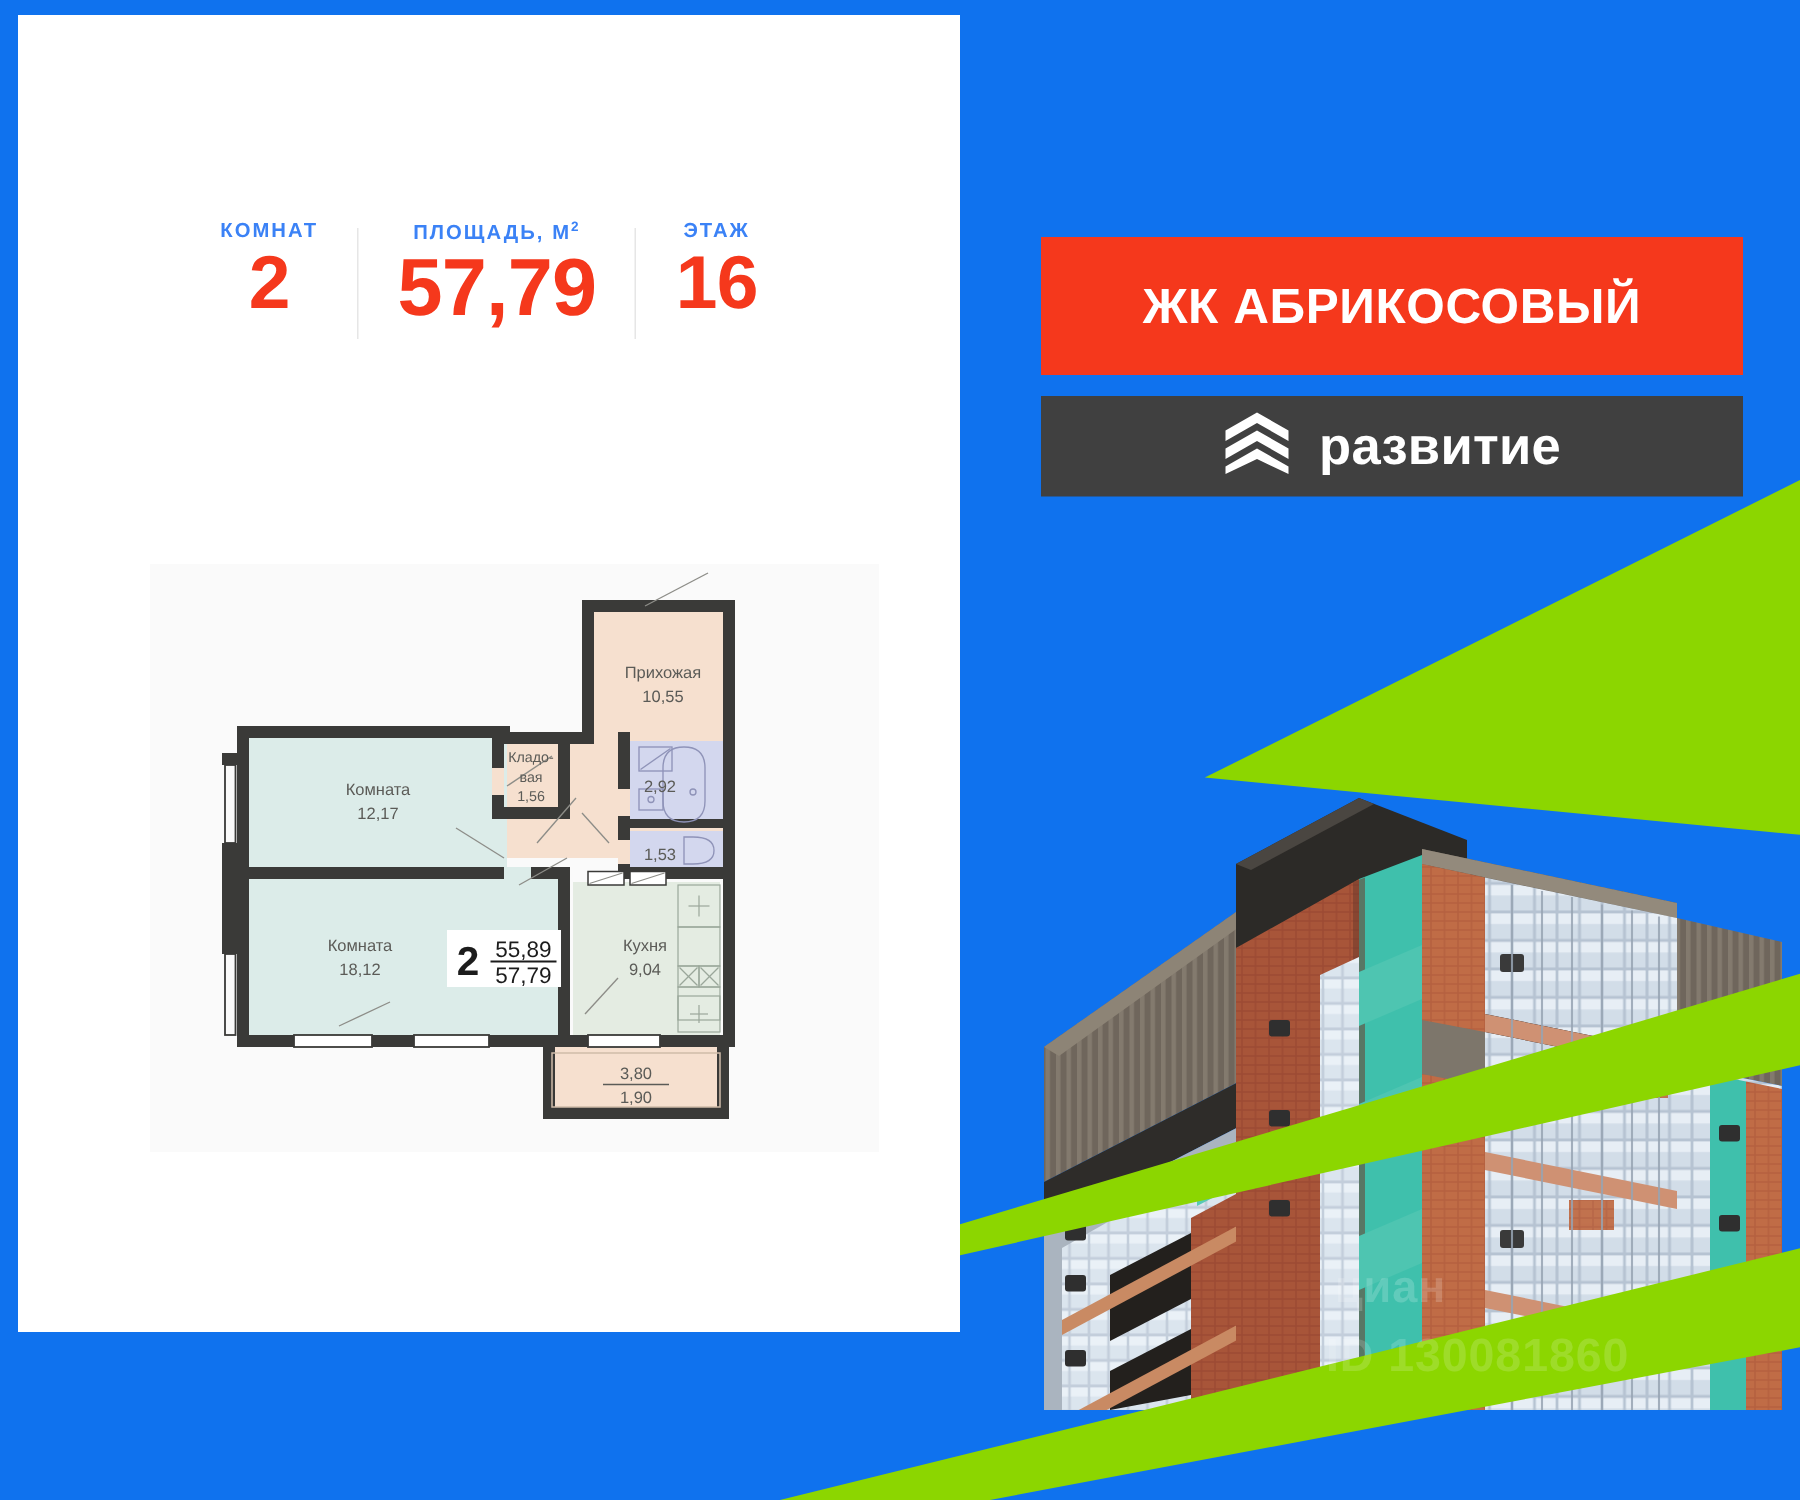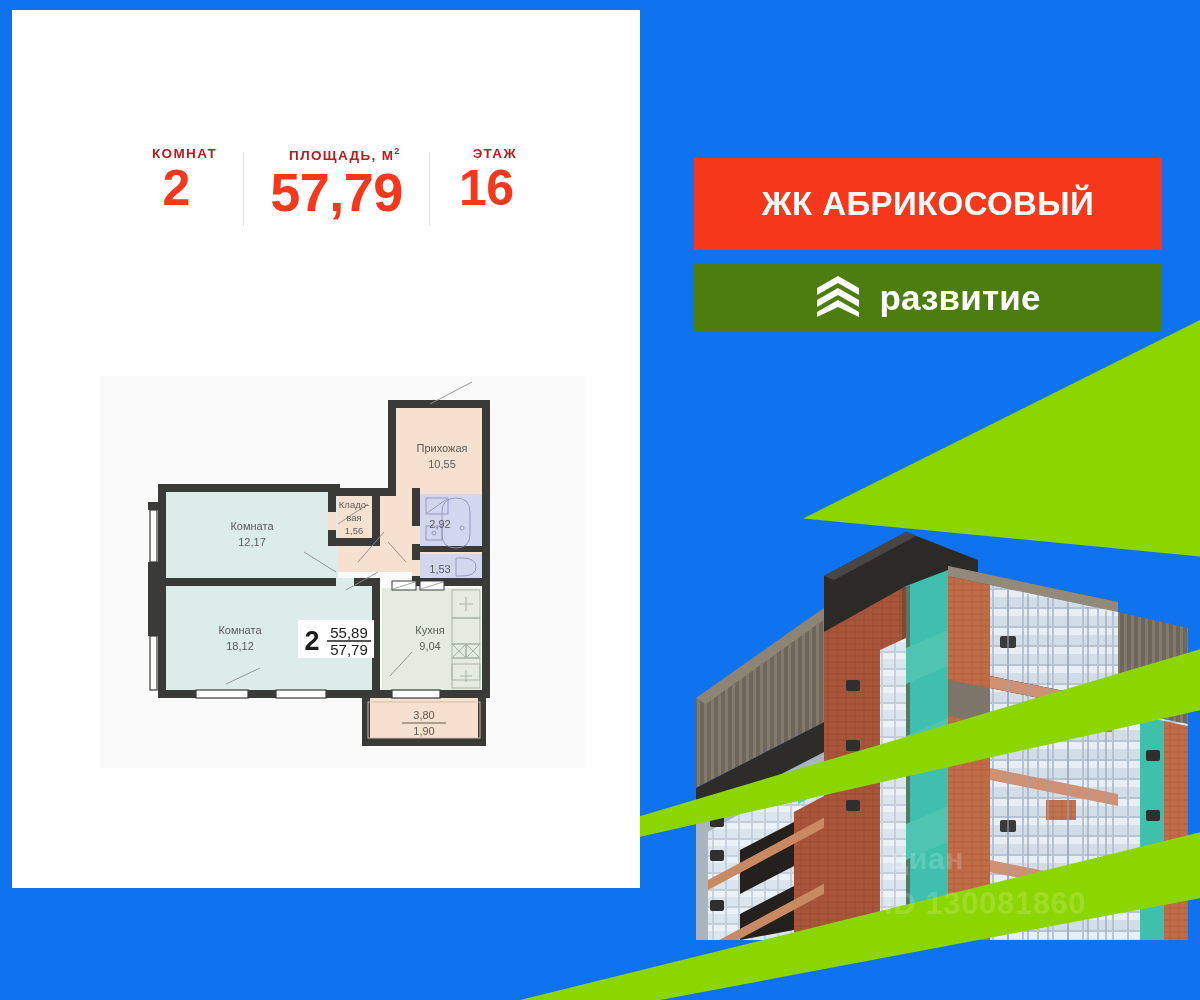--- a/index.html
+++ b/index.html
@@ -39,23 +39,22 @@
     position:absolute;left:0;top:130;width:100%;
     display:flex;align-items:flex-start;justify-content:center;
     gap:0;padding-top:136px;
   }
   .stat{
     display:flex;flex-direction:column;align-items:center;
     padding:0 26px;
   }
   .stat-label{
     font-size:13.5px;font-weight:bold;letter-spacing:.10em;
-    color:#b91c1c;text-transform:uppercase;margin-bottom:2px;
+    color:#3b82f6;text-transform:uppercase;margin-bottom:2px;
     white-space:nowrap;
-    margin-left:17px;
   }
   .stat-label sup{font-size:9px;vertical-align:super;}
   .stat-value{
     font-size:54px;font-weight:bold;color:#f5381c;line-height:1.02;
     letter-spacing:-.01em;
   }
   .stat-value.small{font-size:50px;}
   .divider{width:1px;height:74px;background:#e6e6e6;margin-top:6px;}
 
   
@@ -70,21 +69,21 @@
     position:absolute;left:694px;top:158px;width:468px;height:92px;
     background:#f5381c;display:flex;align-items:center;justify-content:center;
   }
   .brand-red span{
     color:#fff;font-size:33px;font-weight:bold;letter-spacing:.012em;
     white-space:nowrap;
     text-align:right;
   }
   .brand-blue{
     position:absolute;left:694px;top:264px;width:468px;height:67px;
-    background:#4d7c0f;display:flex;align-items:center;justify-content:center;
+    background:#404040;display:flex;align-items:center;justify-content:center;
     gap:18px;
   }
   .brand-blue .logo{display:block;}
   .brand-blue span{
     color:#fff;font-size:35px;font-weight:bold;letter-spacing:.005em;
   }
 
   
   .building{position:absolute;left:648px;top:380px;width:552px;height:560px;}
   .building svg{display:block;width:100%;height:100%;}

